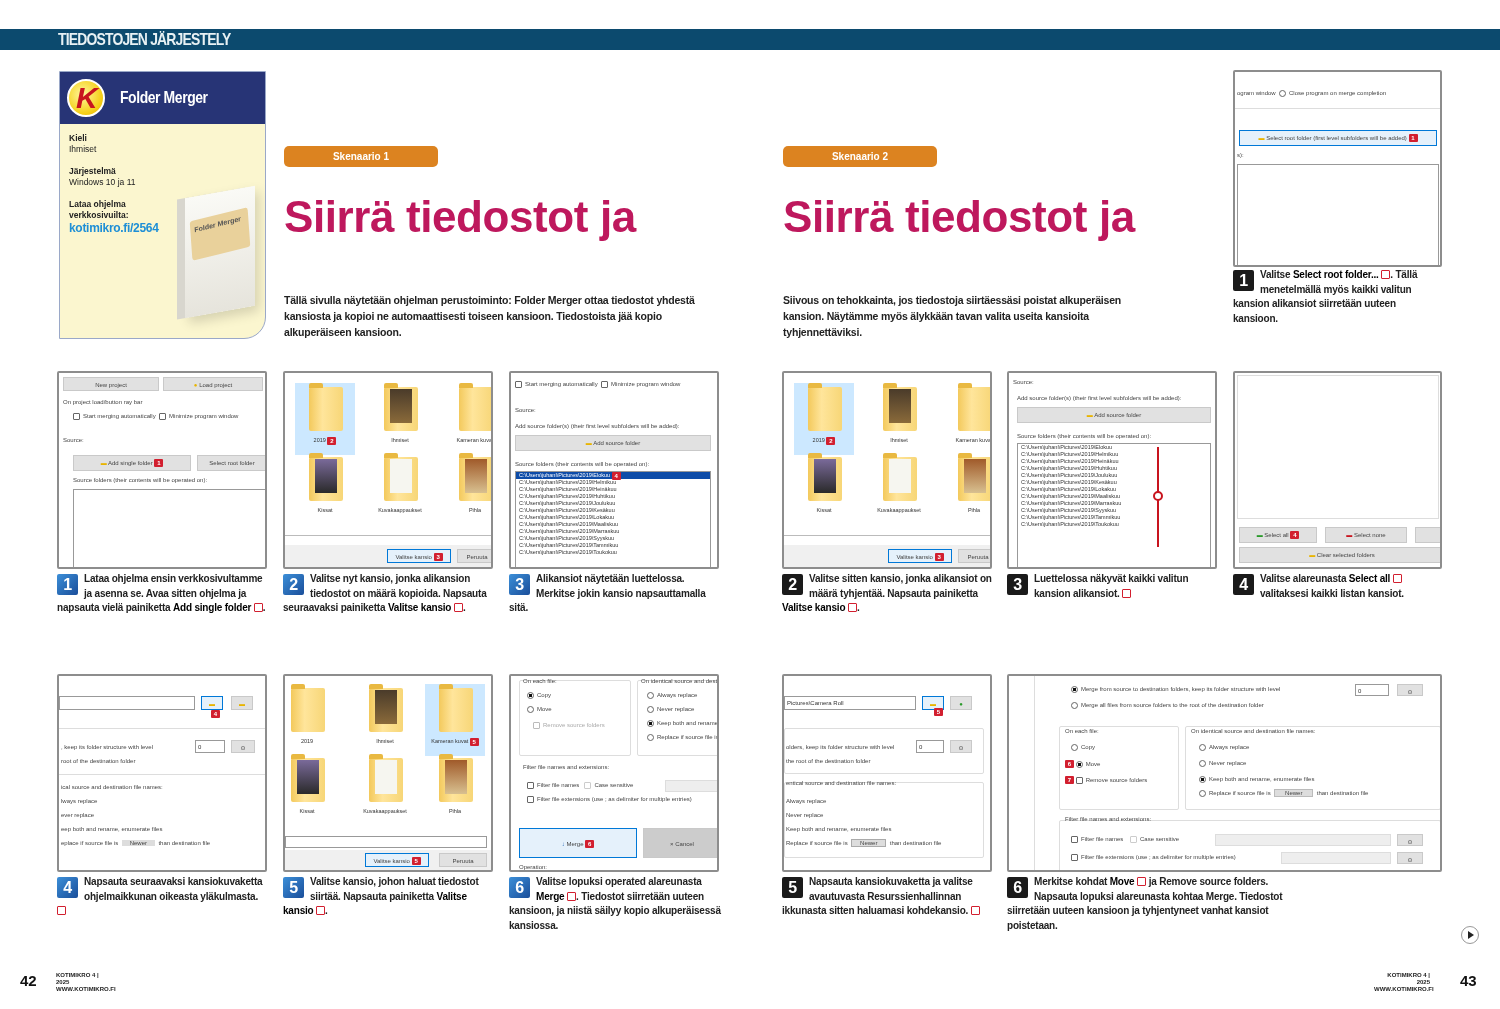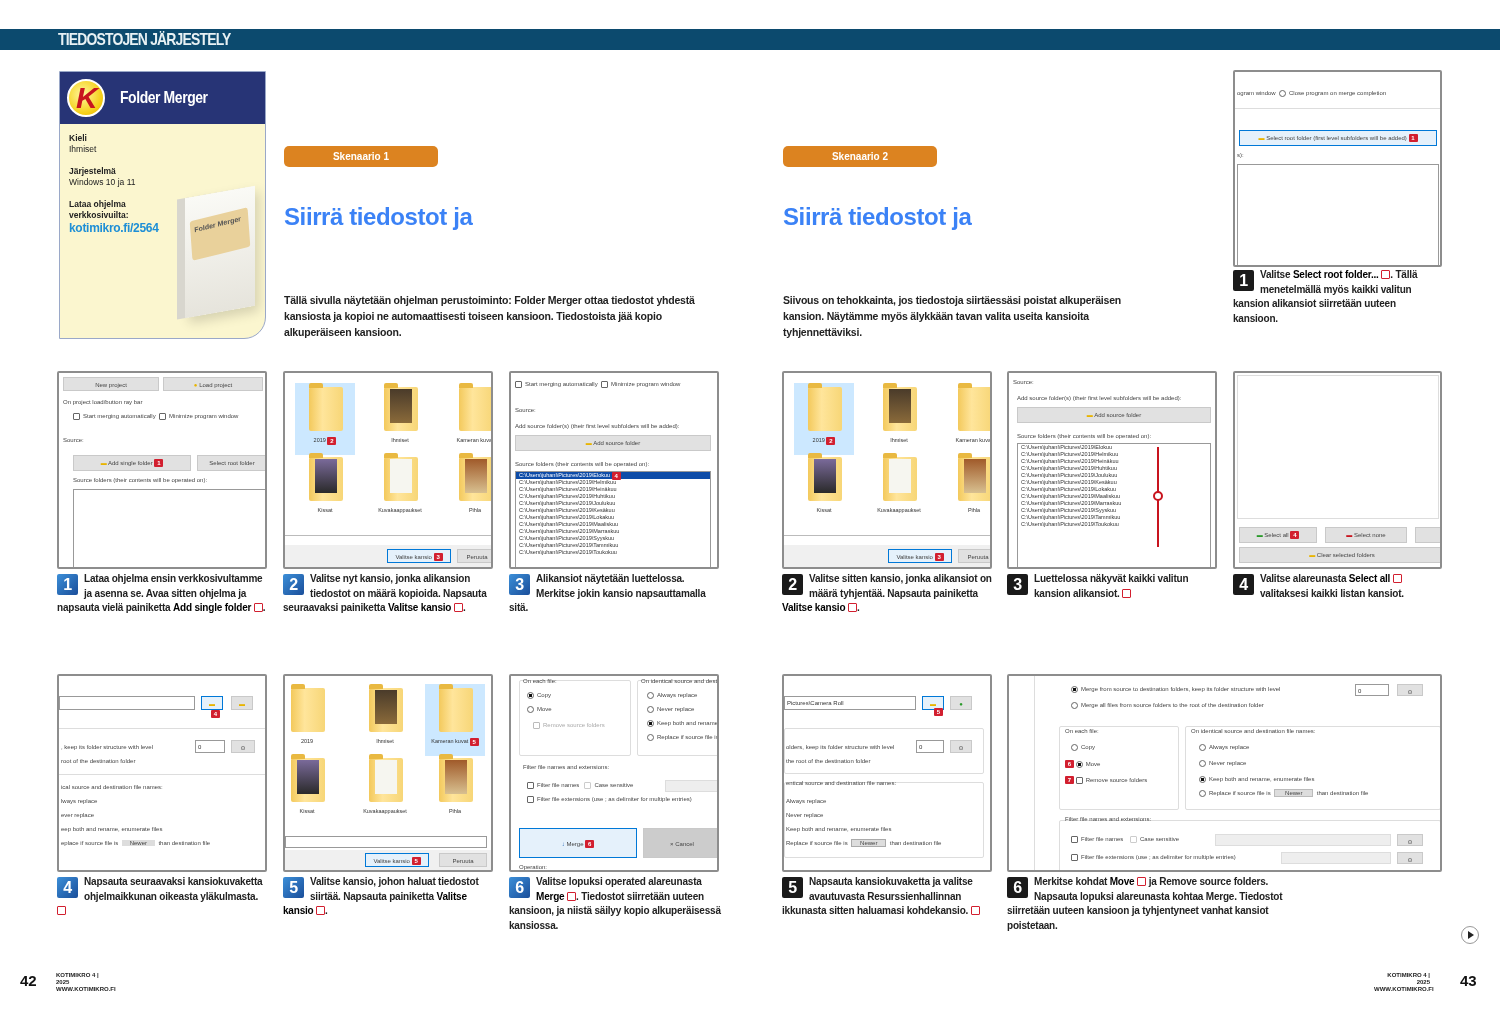--- a/index.html
+++ b/index.html
@@ -20,21 +20,21 @@
   .infobox .lbl { font-weight: bold; }
   .infobox .val { margin-bottom: 11px; }
   .infobox .dl-label { font-weight: bold; width: 60px; }
   .infobox .link { font-weight: bold; font-size: 12px; color: #1e8fd6; margin-top: 2px; letter-spacing: -0.3px; }
   .infobox .box-img { position: absolute; left: 115px; top: 112px; width: 82px; height: 132px; }
   .box-front { position: absolute; left: 10px; top: 8px; width: 70px; height: 120px; background: linear-gradient(180deg, #fafaf6, #e6e4dc); box-shadow: -8px 0 0 #d8d6ce, 4px 6px 12px rgba(0,0,0,0.15); transform: skewY(-10deg); }
   .box-label { position: absolute; left: 16px; top: 30px; width: 58px; height: 40px; background: #e9d19b; border-radius: 3px; transform: skewY(-10deg) rotate(-4deg); font-size: 7px; color: #555; padding: 6px 4px; font-weight: bold; }
 
   
   .pill { position: absolute; height: 21px; width: 154px; border-radius: 5px; background: #dc8320; color: #fff; font-weight: bold; font-size: 10px; text-align: center; line-height: 21px; }
-  .headline { position: absolute; font-family: "Liberation Sans", sans-serif; font-weight: bold; font-size: 24px; line-height: 41px; letter-spacing: -0.4px; color: #3b82f6; }
+  .headline { position: absolute; font-family: "Liberation Sans", sans-serif; font-weight: bold; font-size: 44px; line-height: 41px; letter-spacing: -0.4px; color: #be185d; }
   .lede { position: absolute; font-size: 10.5px; line-height: 16px; color: #222; font-weight: bold; letter-spacing: -0.2px; }
 
   
   .shot { position: absolute; border: 2px solid #8d8d8d; border-radius: 2px; background: #fff; overflow: hidden; font-size: 6px; color: #555; }
   .win-btn { position: absolute; background: #e1e1e1; border: 1px solid #c9c9c9; font-size: 6px; color: #444; text-align: center; line-height: 14px; }
   .win-btn.blue { background: #e5f1fb; border-color: #0078d7; }
   .cb { display: inline-block; width: 7px; height: 7px; border: 1px solid #666; border-radius: 1px; vertical-align: middle; margin-right: 3px; background: #fff; }
   .rb { display: inline-block; width: 7px; height: 7px; border: 1px solid #666; border-radius: 50%; vertical-align: middle; margin-right: 3px; background: #fff; }
   .rb.on { background: radial-gradient(circle, #111 45%, #fff 55%); }
   .mark { display: inline-block; width: 9px; height: 8px; background: #d21f2f; color: #fff; font-size: 6px; line-height: 8px; text-align: center; border-radius: 1px; vertical-align: middle; font-weight: bold; }

